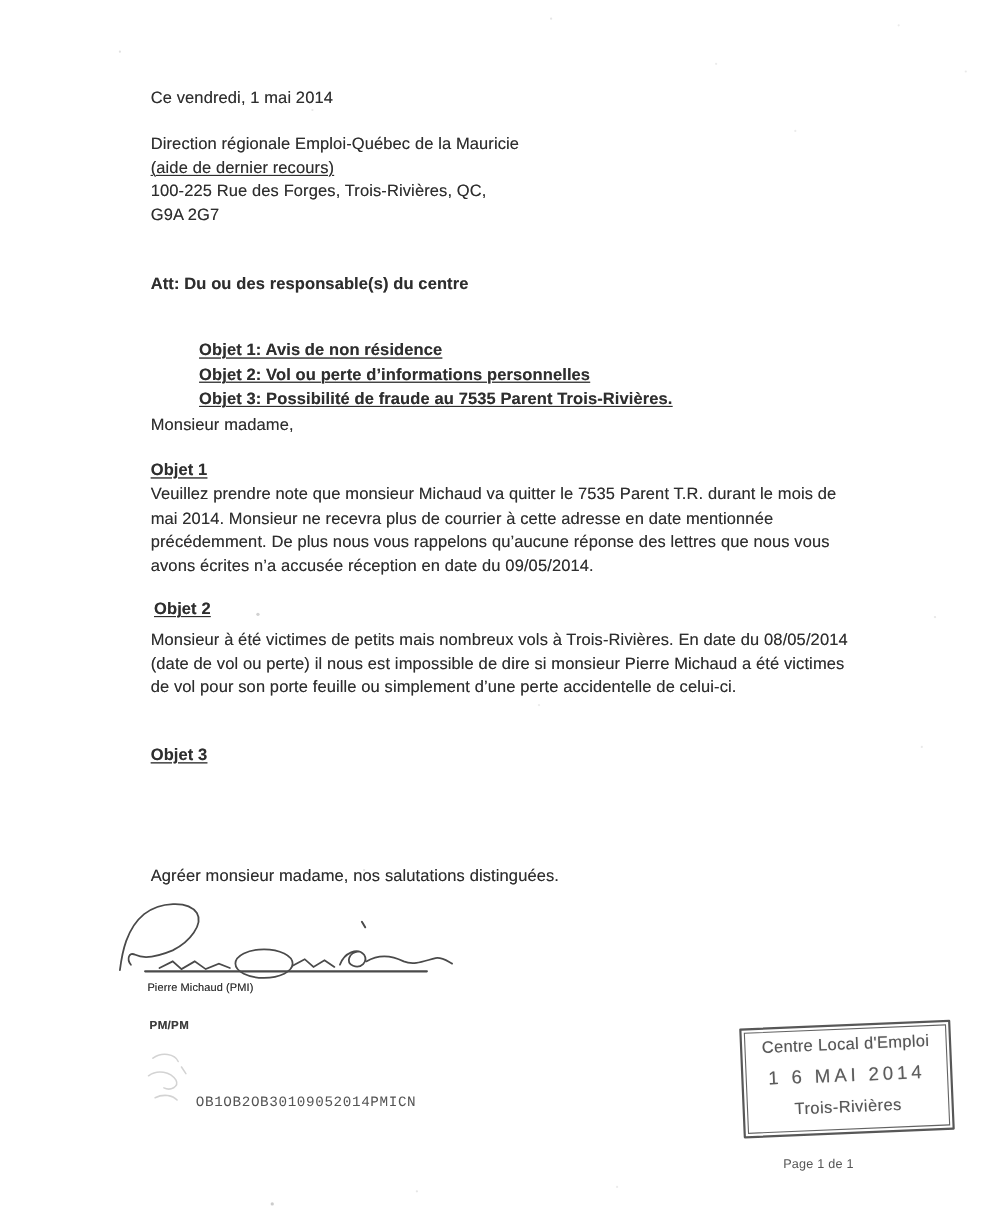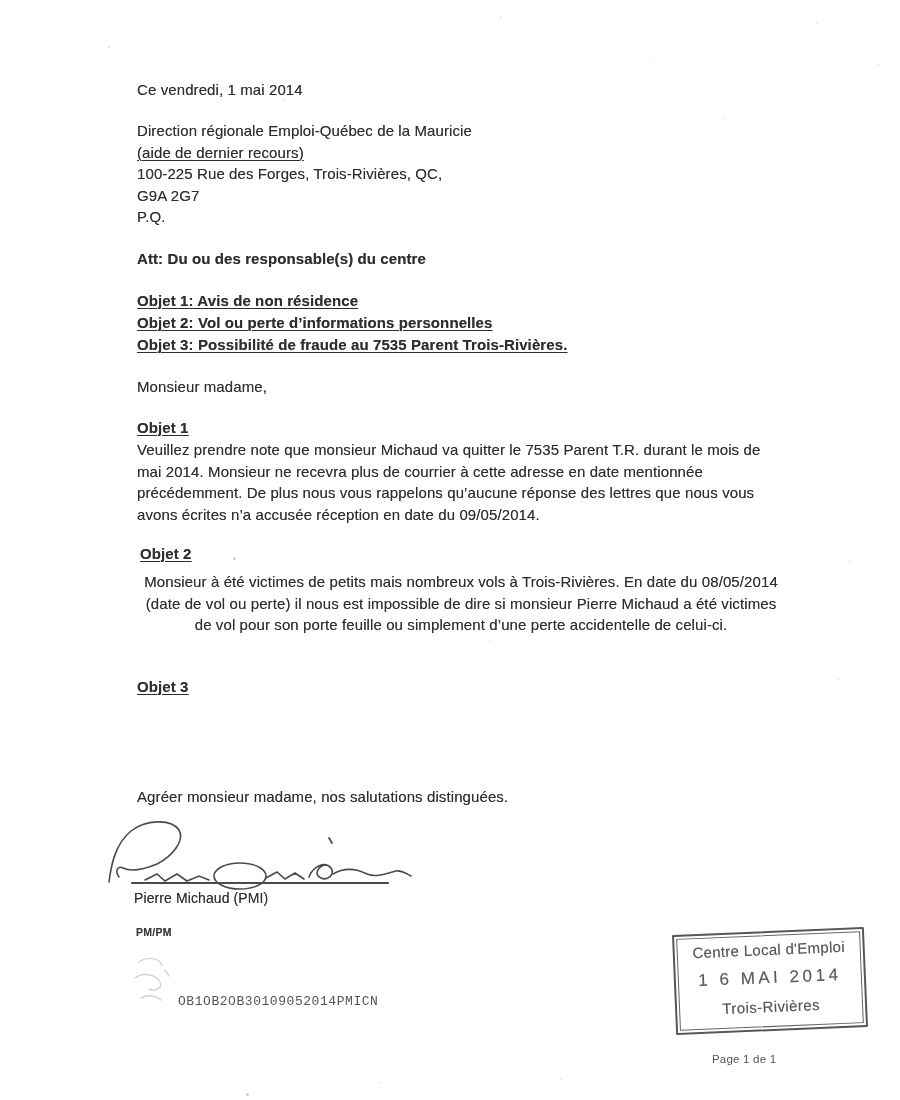--- a/index.html
+++ b/index.html
@@ -21,31 +21,31 @@
     color:#2e2e2e;
     text-shadow:0 0 .6px rgba(46,46,46,.55);
     white-space:nowrap;
   }
   .wrap{white-space:normal;width:648px;}
   .bold{font-weight:bold;}
   .ul{text-decoration:underline;text-decoration-thickness:1.3px;text-underline-offset:2px;}
   .date-line{top:79px;}
   .recipient{top:120px;}
   .attention{top:248px;}
-  .subjects{top:290px;line-height:22.2px;}
+  .subjects{top:308px;line-height:22.2px;margin-left:44px;}
   .salutation{top:376px;text-align:center;}
   .h1{top:417px;}
   .p1{top:439px;}
   .h2{top:543px;padding-left:3px;}
-  .p2{top:571px;text-align:center;}
+  .p2{top:571px;}
   .h3{top:676px;}
   .p3{top:698px;}
   .closing{top:786px;}
   .sig-svg{position:absolute;left:105px;top:816px;}
-  .sig-name{top:888px;left:134px;font-size:14px;}
+  .sig-name{top:888px;left:134px;font-size:10px;}
   .initials{top:922px;left:136px;font-size:10.5px;font-weight:bold;letter-spacing:.3px;color:#3c3c3c;}
   .refcode{top:991px;left:178px;font-size:13px;color:#545454;letter-spacing:.55px;text-shadow:none;font-family:Liberation Mono, monospace;}
   .smudge-svg{position:absolute;left:125px;top:952px;opacity:.85;}
   .stamp{
     position:absolute;left:674px;top:931px;width:188px;height:96px;
     border:2px solid #4b4b4b;border-radius:1px;
     transform:rotate(-2.4deg);
     opacity:.93;
   }
   .stamp-inner{position:absolute;left:2px;top:2px;right:2px;bottom:2px;border:1.5px solid #585858;}
@@ -61,21 +61,20 @@
 
 <div class="page">
 
   <div class="txt date-line">Ce vendredi, 1 mai 2014</div>
 
   <div class="txt recipient">
     <div>Direction régionale Emploi-Québec de la Mauricie</div>
     <div class="ul">(aide de dernier recours)</div>
     <div>100-225 Rue des Forges, Trois-Rivières, QC,</div>
     <div>G9A 2G7</div>
-    <div>P.Q.</div>
   </div>
 
   <div class="txt bold attention">Att: Du ou des responsable(s) du centre</div>
 
   <div class="txt subjects">
     <div class="bold ul">Objet 1: Avis de non résidence</div>
     <div class="bold ul">Objet 2: Vol ou perte d’informations personnelles</div>
     <div class="bold ul">Objet 3: Possibilité de fraude au 7535 Parent Trois-Rivières.</div>
   </div>
 

